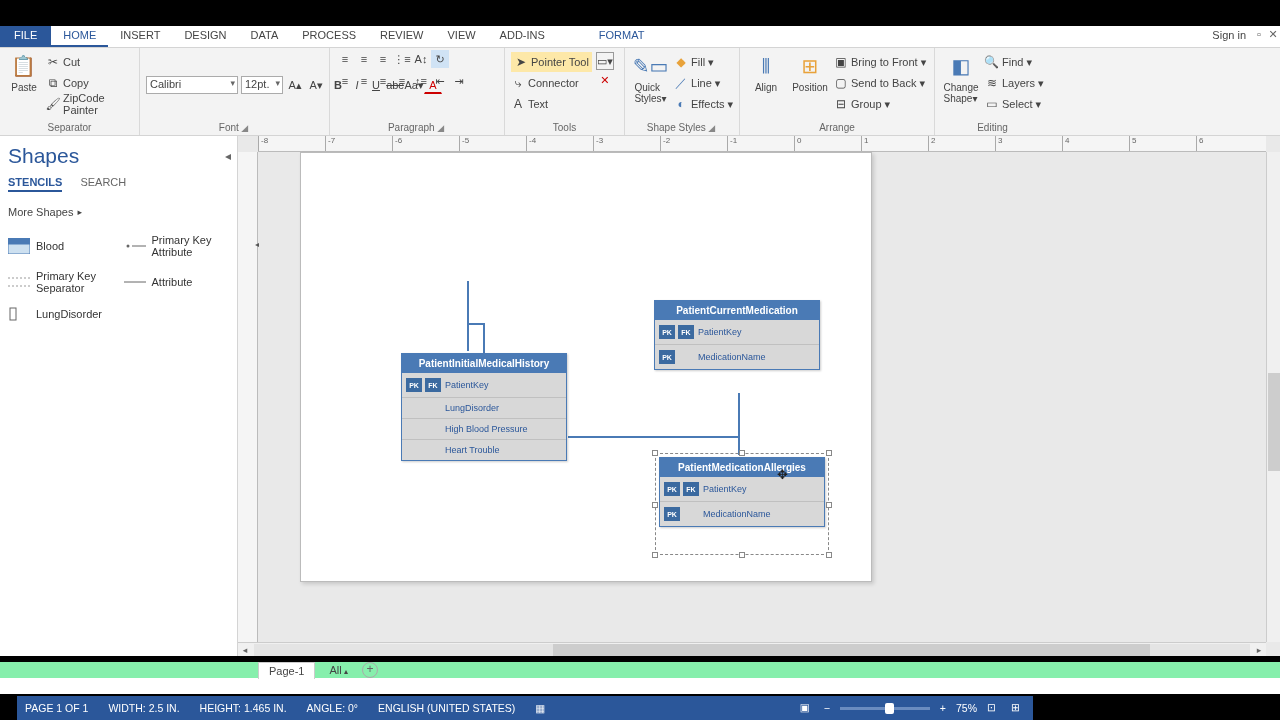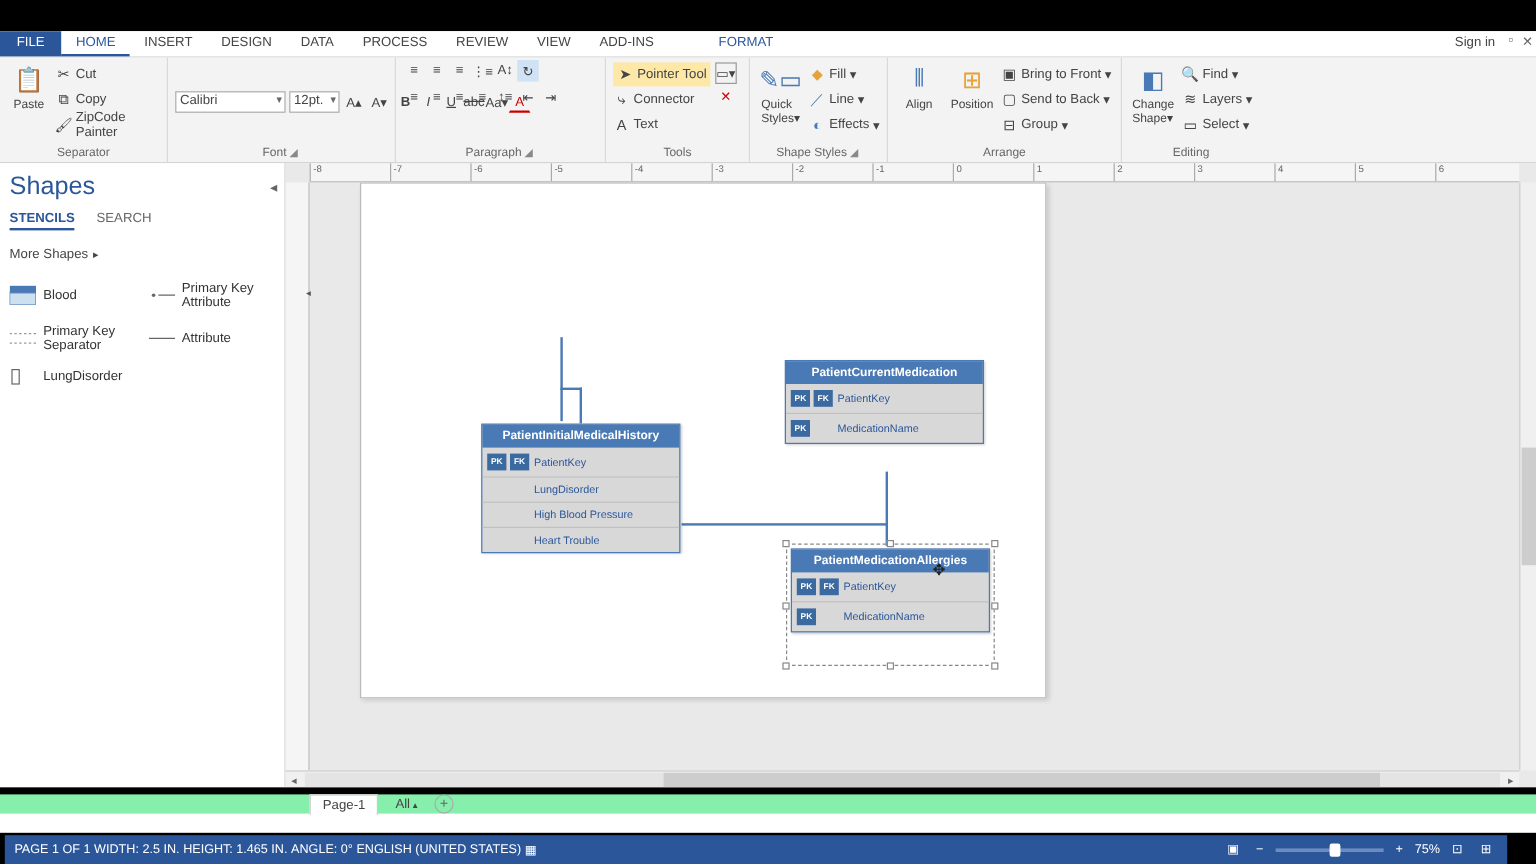--- a/index.html
+++ b/index.html
@@ -67,21 +67,21 @@
 .scroll-v { position:absolute; top:16px; right:0; bottom:14px; width:14px; background:#f0f0f0; border-left:1px solid #ccc;}
 .scroll-v .thumb{position:absolute; top:45%; left:1px; width:12px; height:20%; background:#cdcdcd;}
 
 
 .page-tabs { height: 22px; background: #86efac; border-top: 6px solid #000000; display: flex; align-items: center; padding-left: 258px; font-size: 11px; color: #444; gap: 14px; }
 .page-tab { border: 1px solid #ccc; border-bottom:none; padding: 2px 10px; background:#fff;}
 .all-tab::after{content:" ▴"; font-size:8px;}
 .add-page { width:16px; height:16px; border:1px solid #aaa; border-radius:50%; text-align:center; line-height:13px; font-size:12px; color:#666;}
 
 
-.status { position: absolute; bottom: 0; left: 4px; width: 1252px; height: 24px; background: #2b579a; color: #fff; font-size: 10.5px; display: flex; align-items: center; padding: 0 8px; gap: 3px; }
+.status { position: absolute; bottom: 0; left: 17px; width: 1016px; height: 24px; background: #2b579a; color: #fff; font-size: 10.5px; display: flex; align-items: center; padding: 0 8px; gap: 20px; }
 .status .right { margin-left: auto; display: flex; align-items: center; gap: 10px; }
 .zoom-slider { width: 90px; height: 3px; background: #6a8cc0; position: relative; }
 .zoom-slider::before { content: ""; position: absolute; left: 50%; top: -4px; width: 9px; height: 11px; background: #fff; border-radius:2px;}
 .sic { width: 14px; height: 14px; display:inline-block;}
 </style>
 </head>
 <body>
 
 <div class="app">
 

